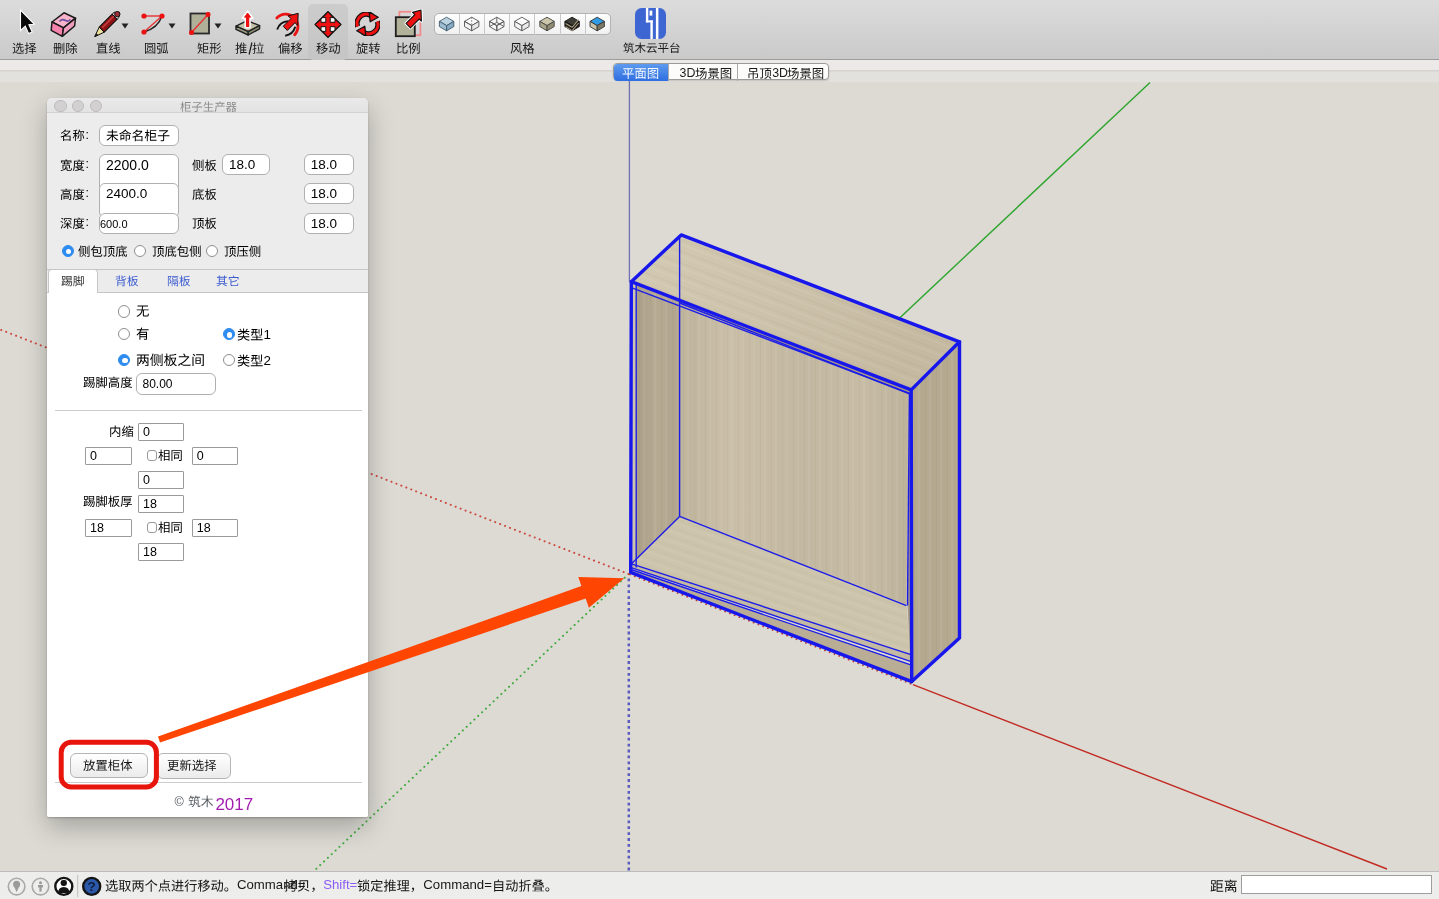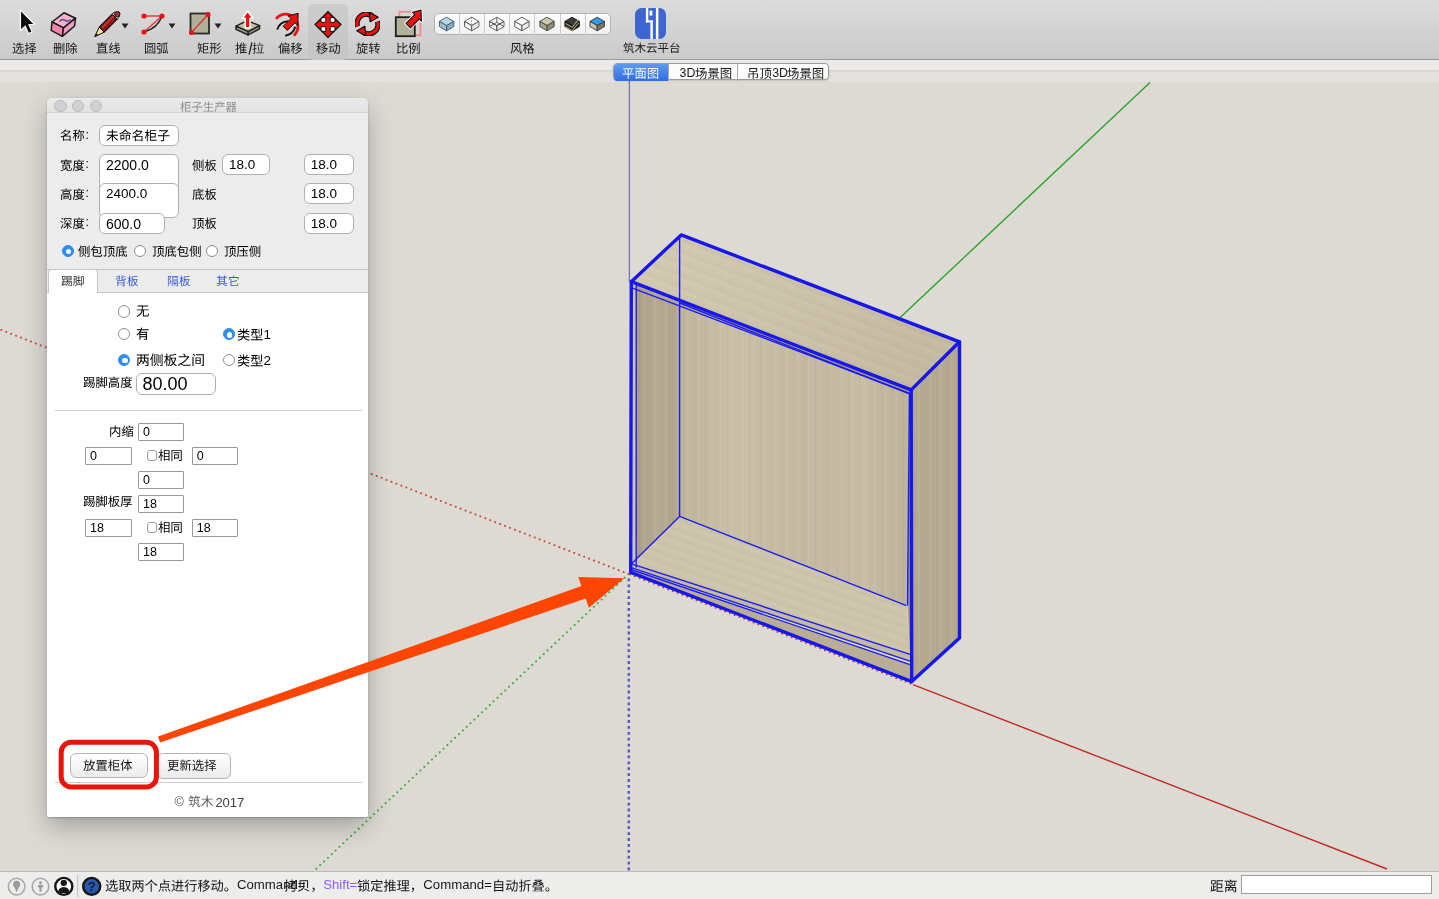--- a/index.html
+++ b/index.html
@@ -506,21 +506,21 @@
       </g>
     </svg>
     <div class="inp" style="left:256.8px;top:85.4px;width:50.6px;height:21px;font-size:13.5px;line-height:20px;padding-left:6px">18.0</div>
     <svg style="position:absolute;left:13.2px;top:118.7px;" width="24.8" height="12.4" viewBox="0 0 2000 1000" fill="#000">
       <g transform="translate(0,880) scale(1,-1)">
         <use href="#u6df1" x="0"></use>
         <use href="#u5ea6" x="1000"></use>
       </g>
     </svg>
     <span style="position:absolute;left:38.5px;top:117.2px;font-size:12.4px;color:#000">:</span>
-    <div class="inp" style="left:52px;top:114.6px;width:66px;height:21px;font-size:14px;line-height:20px;padding-left:6px">600.0</div>
+    <div class="inp" style="left:52px;top:114.6px;width:80px;height:21px;font-size:11px;line-height:20px;">600.0</div>
     <svg style="position:absolute;left:144.5px;top:118.7px;" width="24.8" height="12.4" viewBox="0 0 2000 1000" fill="#000">
       <g transform="translate(0,880) scale(1,-1)">
         <use href="#u9876" x="0"></use>
         <use href="#u677f" x="1000"></use>
       </g>
     </svg>
     <div class="inp" style="left:256.8px;top:114.6px;width:50.6px;height:21px;font-size:13.5px;line-height:20px;padding-left:6px">18.0</div>
     <div class="rad" style="left:14.9px;top:146.70000000000002px;background:#2f8cf0;border-color:#2f8cf0">
       <div class="raddot"></div>
     </div>
@@ -618,21 +618,21 @@
     </svg>
     <span style="position:absolute;left:216.6px;top:255.3px;font-size:13.4px">2</span>
     <svg style="position:absolute;left:36.3px;top:277.8px;" width="49.6" height="12.4" viewBox="0 0 4000 1000" fill="#000">
       <g transform="translate(0,880) scale(1,-1)">
         <use href="#u8e22" x="0"></use>
         <use href="#u811a" x="1000"></use>
         <use href="#u9ad8" x="2000"></use>
         <use href="#u5ea6" x="3000"></use>
       </g>
     </svg>
-    <div class="inp" style="left:88.5px;top:275.2px;width:80px;height:22px;font-size:18px;line-height:21px;padding-left:6px">80.00</div>
+    <div class="inp" style="left:88.5px;top:275.2px;width:80px;height:22px;font-size:12px;line-height:21px;padding-left:6px">80.00</div>
     <div class="hr" style="top:312px"></div>
     <svg style="position:absolute;left:62.3px;top:327.4px;" width="24.8" height="12.4" viewBox="0 0 2000 1000" fill="#000">
       <g transform="translate(0,880) scale(1,-1)">
         <use href="#u5185" x="0"></use>
         <use href="#u7f29" x="1000"></use>
       </g>
     </svg>
     <div class="inp" style="left:91px;top:324.8px;width:46px;height:18px;border-radius:1px;border-color:#9a9a9a;font-size:12.5px;line-height:17px;padding-left:4px">0</div>
     <div class="inp" style="left:38px;top:349px;width:47px;height:18px;border-radius:1px;border-color:#9a9a9a;font-size:12.5px;line-height:17px;padding-left:4px">0</div>
     <div class="cb" style="left:99.6px;top:352.3px"></div>
@@ -682,21 +682,21 @@
         <use href="#u62e9" x="3000"></use>
       </g>
     </svg>
     <span style="position:absolute;left:127.4px;top:696.6px;font-size:12.6px;color:#565b60">©</span>
     <svg style="position:absolute;left:140.6px;top:697.0px;" width="25.6" height="12.8" viewBox="0 0 2000 1000" fill="#565b60">
       <g transform="translate(0,880) scale(1,-1)">
         <use href="#u7b51" x="0"></use>
         <use href="#u6728" x="1000"></use>
       </g>
     </svg>
-    <span style="position:absolute;left:168.4px;top:696.8px;font-size:13px;color:#404040">2017</span>
+    <span style="position:absolute;left:168.4px;top:696.8px;font-size:17px;color:#a21caf">2017</span>
   </div>
 <div id="status">
     <svg style="position:absolute;left:0px;top:0px" width="104" height="28" viewBox="0 0 104 28">
       <circle cx="16.6" cy="14.6" r="8.3" fill="none" stroke="#a9a9a9" stroke-width="1.6"></circle>
       <circle cx="16.6" cy="12.2" r="3.5" fill="#9b9b9b"></circle>
       <polygon points="13.9,14 19.3,14 16.6,20.2" fill="#9b9b9b"></polygon>
       <circle cx="40.5" cy="14.6" r="8.3" fill="none" stroke="#a9a9a9" stroke-width="1.6"></circle>
       <circle cx="40.5" cy="10.8" r="1.5" fill="#9b9b9b"></circle>
       <rect x="38" y="13" width="5" height="2.4" fill="#9b9b9b"></rect>
       <rect x="39.4" y="13" width="2.2" height="6.6" fill="#9b9b9b"></rect>

